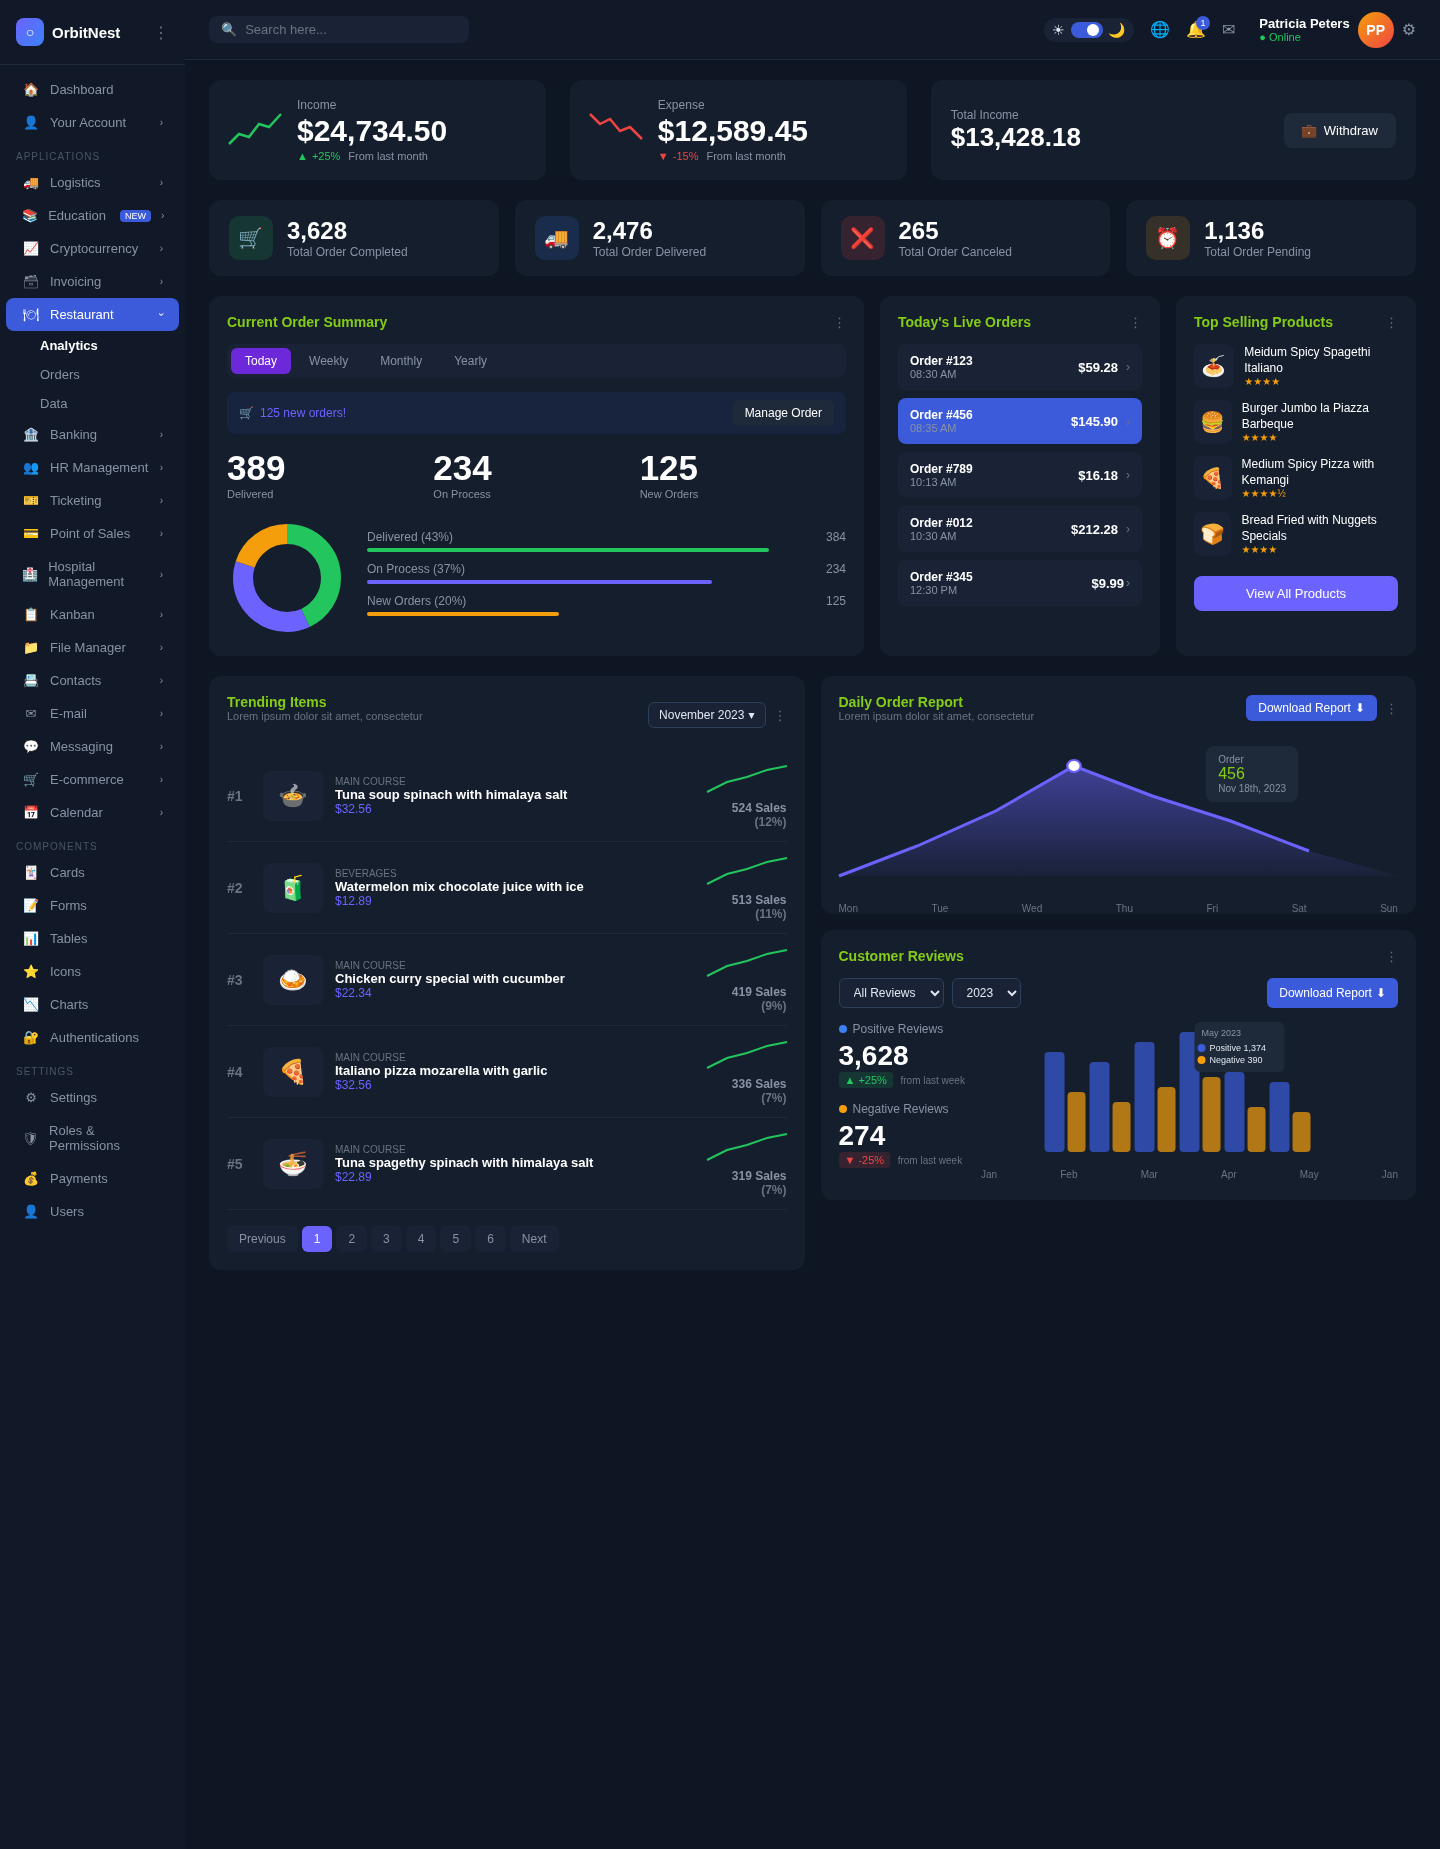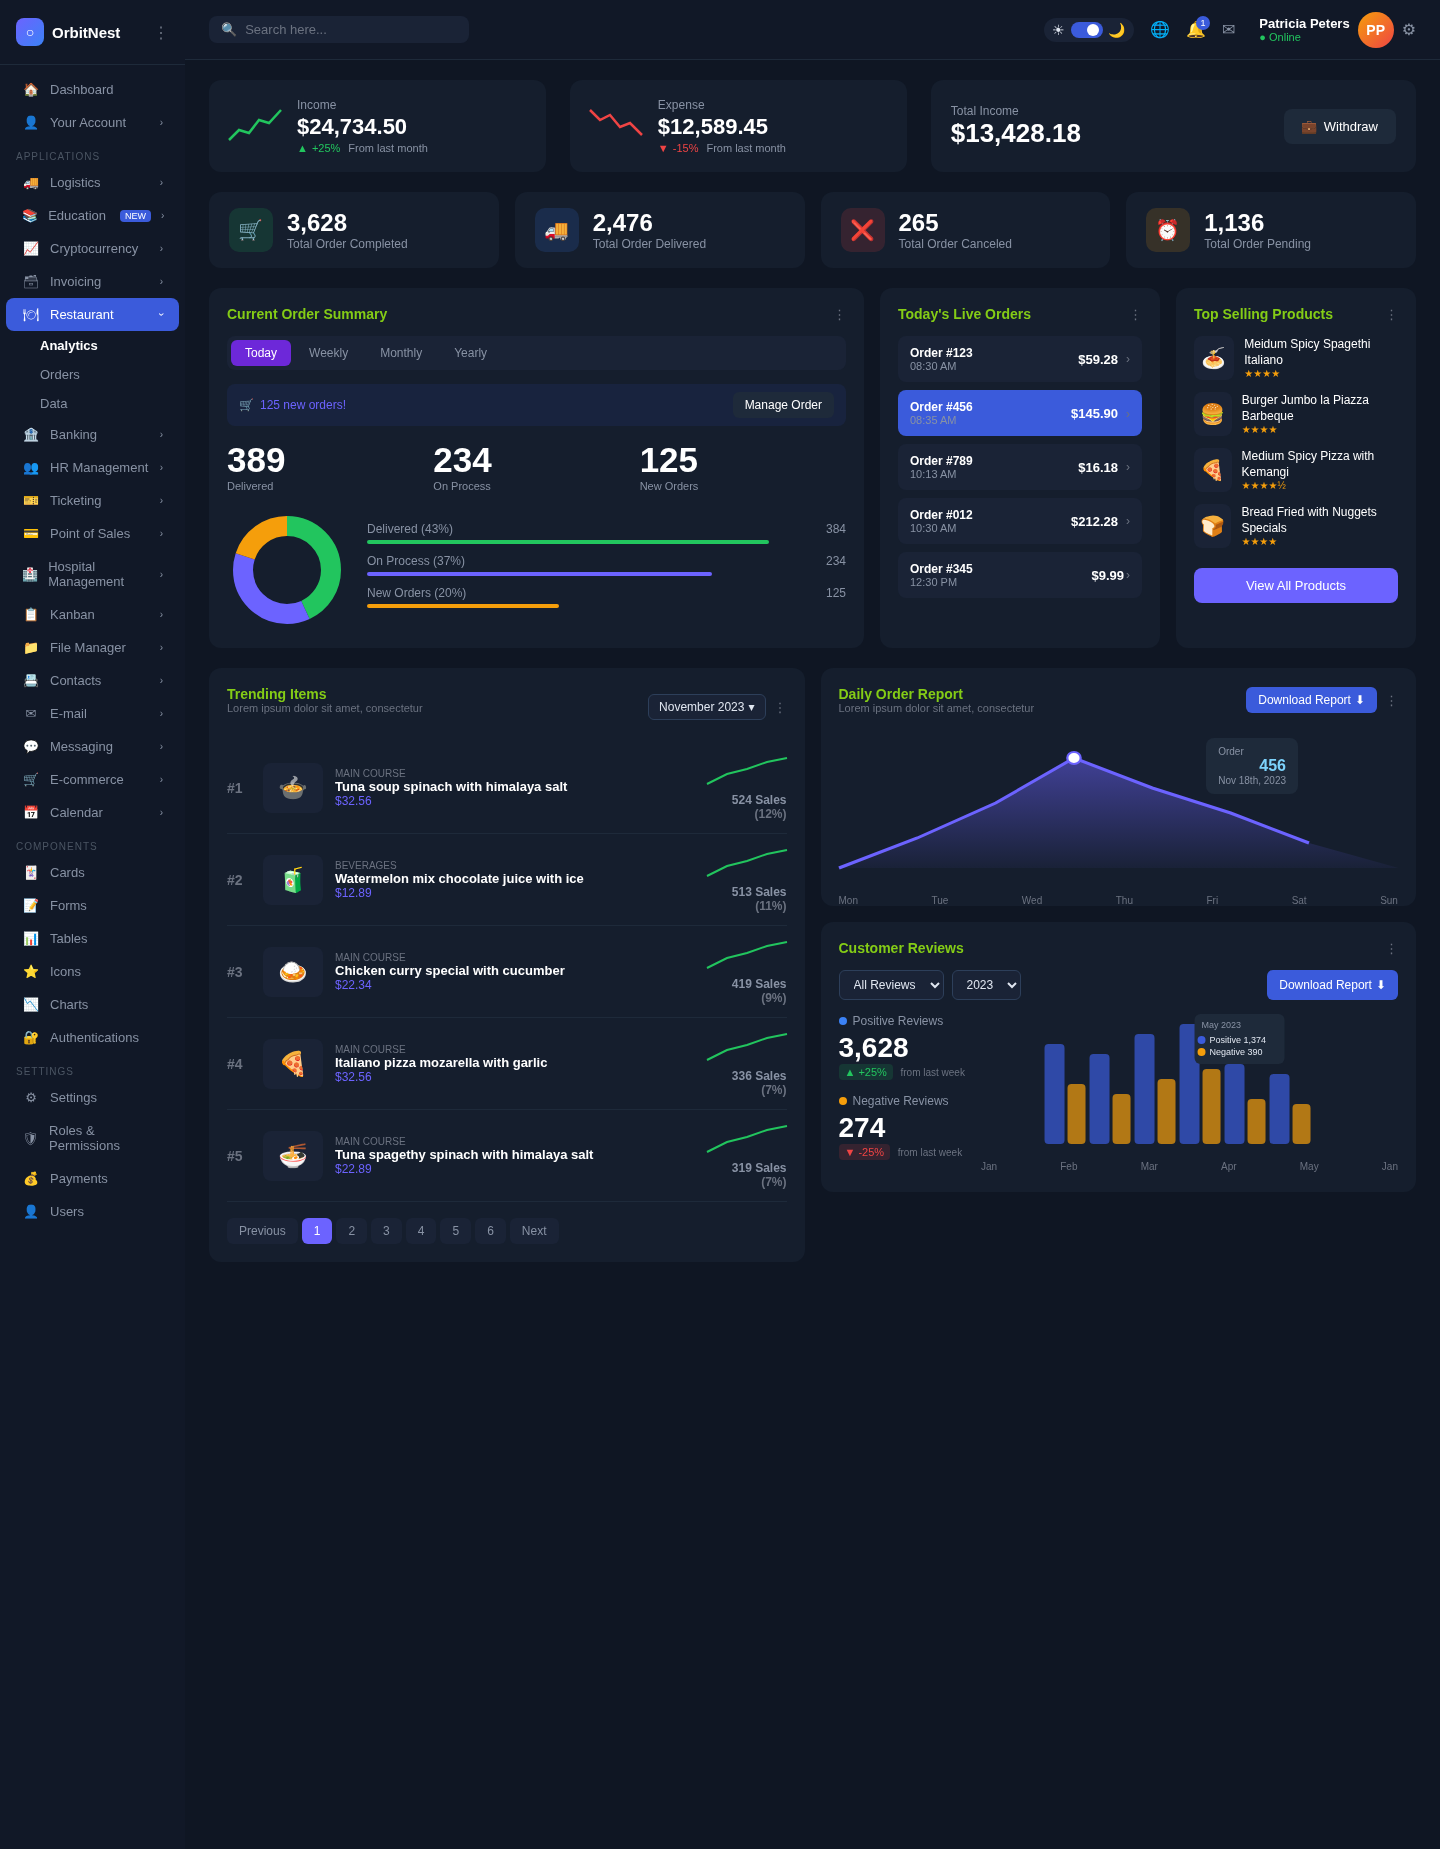--- a/index.html
+++ b/index.html
@@ -43,21 +43,21 @@
     .user-avatar { width: 36px; height: 36px; border-radius: 50%; background: linear-gradient(135deg, #f59e0b, #ef4444); display: flex; align-items: center; justify-content: center; color: #fff; font-weight: 700; font-size: 14px; }
     .settings-icon { color: #8892a4; cursor: pointer; font-size: 16px; }
 
     
     .content { padding: 20px 24px; display: flex; flex-direction: column; gap: 20px; }
 
     
     .cards-row { display: flex; gap: 24px; }
     .card { background: #151e2d; border-radius: 12px; padding: 18px 20px; flex: 1; }
     .income-label { font-size: 12px; color: #8892a4; }
-    .income-amount { font-size: 22px; font-weight: 700; color: #fff; margin: 2px 0; }
+    .income-amount { font-size: 30px; font-weight: 700; color: #fff; margin: 2px 0; }
     .income-change { display: flex; align-items: center; gap: 4px; font-size: 11px; }
     .income-change.up { color: #22c55e; }
     .income-change.down { color: #ef4444; }
     .income-change-text { color: #8892a4; margin-left: 4px; }
     .withdraw-btn { background: #1e2a3a; border: none; color: #fff; padding: 10px 18px; border-radius: 8px; cursor: pointer; font-size: 13px; display: flex; align-items: center; gap: 6px; }
 
     
     .stats-row { display: flex; gap: 16px; }
     .stat-card { background: #151e2d; border-radius: 12px; padding: 16px 20px; flex: 1; display: flex; align-items: center; gap: 14px; }
     .stat-icon { width: 44px; height: 44px; border-radius: 10px; display: flex; align-items: center; justify-content: center; font-size: 20px; }
@@ -140,21 +140,21 @@
     .page-btn.active { background: #6c63ff; color: #fff; }
 
     
     .bottom-grid { display: grid; grid-template-columns: 1fr 1fr; gap: 16px; }
     .daily-report { background: #151e2d; border-radius: 12px; padding: 18px; }
     .customer-reviews { background: #151e2d; border-radius: 12px; padding: 18px; }
 
     
     .chart-area { height: 160px; margin-top: 12px; position: relative; }
     .chart-tooltip { position: absolute; background: #1e2a3a; border-radius: 8px; padding: 8px 12px; top: 10px; right: 100px; font-size: 11px; }
-    .chart-tooltip-num { font-size: 16px; font-weight: 700; color: #7dd3fc; text-align: right; }
+    .chart-tooltip-num { font-size: 16px; font-weight: 400; color: #84cc16; }
     .chart-days { display: flex; justify-content: space-between; font-size: 10px; color: #6b7280; margin-top: 4px; }
 
     
     .review-filters { display: flex; gap: 8px; margin-bottom: 14px; }
     .review-select { background: #1a2336; border: 1px solid #2d3f5a; color: #e0e6f0; padding: 6px 10px; border-radius: 6px; font-size: 12px; cursor: pointer; }
     .download-btn { background: #3b5bdb; border: none; color: #fff; padding: 6px 12px; border-radius: 6px; font-size: 12px; cursor: pointer; margin-left: auto; display: flex; align-items: center; gap: 4px; }
     .review-stats { margin-bottom: 14px; }
     .review-type { display: flex; align-items: center; gap: 6px; font-size: 12px; color: #8892a4; margin-bottom: 4px; }
     .review-dot { width: 8px; height: 8px; border-radius: 50%; }
     .review-dot.blue { background: #3b82f6; }

